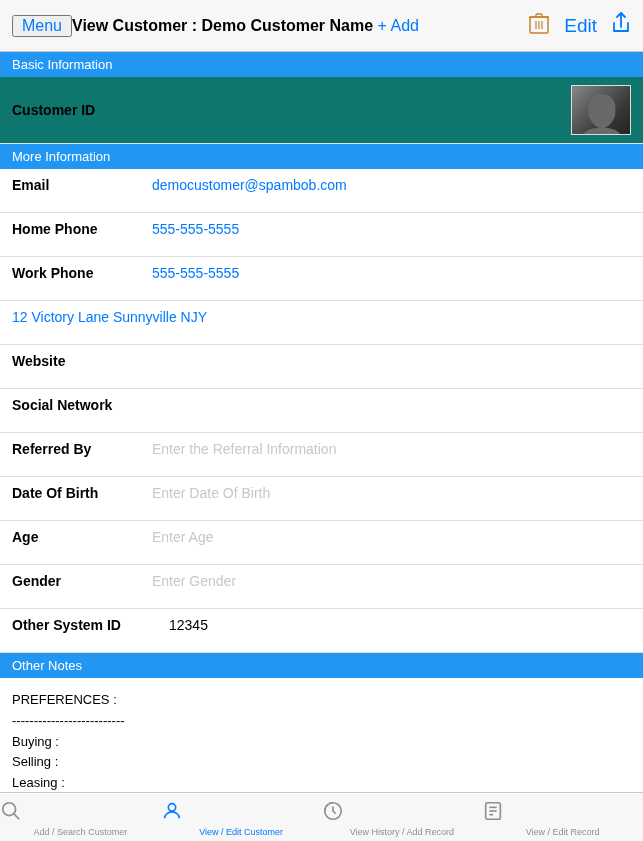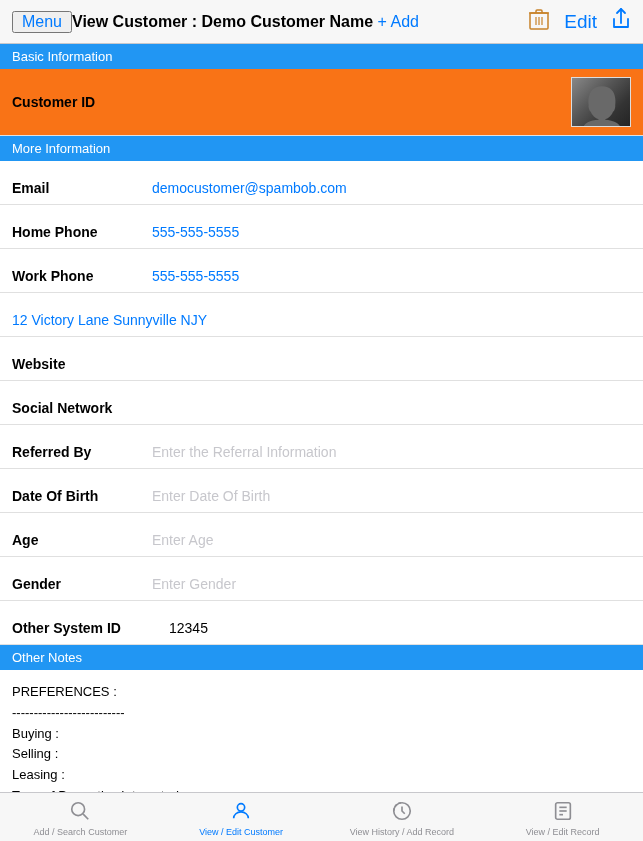--- a/index.html
+++ b/index.html
@@ -10,21 +10,21 @@
       min-height: 841px;
       overflow-x: hidden;
     }
 
     
     .nav-bar {
       display: flex;
       align-items: center;
       background: #f7f7f7;
       border-bottom: 1px solid #c8c8cc;
-      height: 44px;
+      height: 52px;
       padding: 0 12px;
     }
     .nav-menu-btn {
       color: #007aff;
       font-size: 16px;
       cursor: pointer;
       min-width: 60px;
     }
     .nav-title {
       flex: 1;
@@ -53,21 +53,21 @@
       background: #2196f3;
       color: #fff;
       font-size: 13px;
       font-weight: 400;
       padding: 5px 12px;
     }
 
     
     .info-row {
       display: flex;
-      align-items: flex-end;
+      align-items: flex-start;
       background: #fff;
       border-bottom: 1px solid #e0e0e0;
       min-height: 44px;
       padding: 8px 12px;
       position: relative;
     }
     .info-row .label {
       font-size: 14px;
       font-weight: 600;
       color: #000;
@@ -82,21 +82,21 @@
     }
     .info-row .value.black {
       color: #000;
       margin-left: 17px;
     }
 
     
     .customer-id-row {
       display: flex;
       align-items: center;
-      background: #f97316;
+      background: #0f766e;
       border-bottom: 1px solid #e0e0e0;
       min-height: 60px;
       padding: 8px 12px;
     }
     .customer-id-row .label {
       font-size: 14px;
       font-weight: 600;
       color: #000;
       min-width: 140px;
     }
@@ -148,21 +148,20 @@
       height: 49px;
       background: #f7f7f7;
       border-top: 1px solid #c8c8cc;
       display: flex;
       align-items: stretch;
     }
     .tab-item {
       flex: 1;
       display: flex;
       flex-direction: column;
-      align-items: center;
       justify-content: center;
       cursor: pointer;
       padding: 4px 0 2px;
       gap: 2px;
     }
     .tab-item.active .tab-icon,
     .tab-item.active .tab-label {
       color: #007aff;
     }
     .tab-icon {

